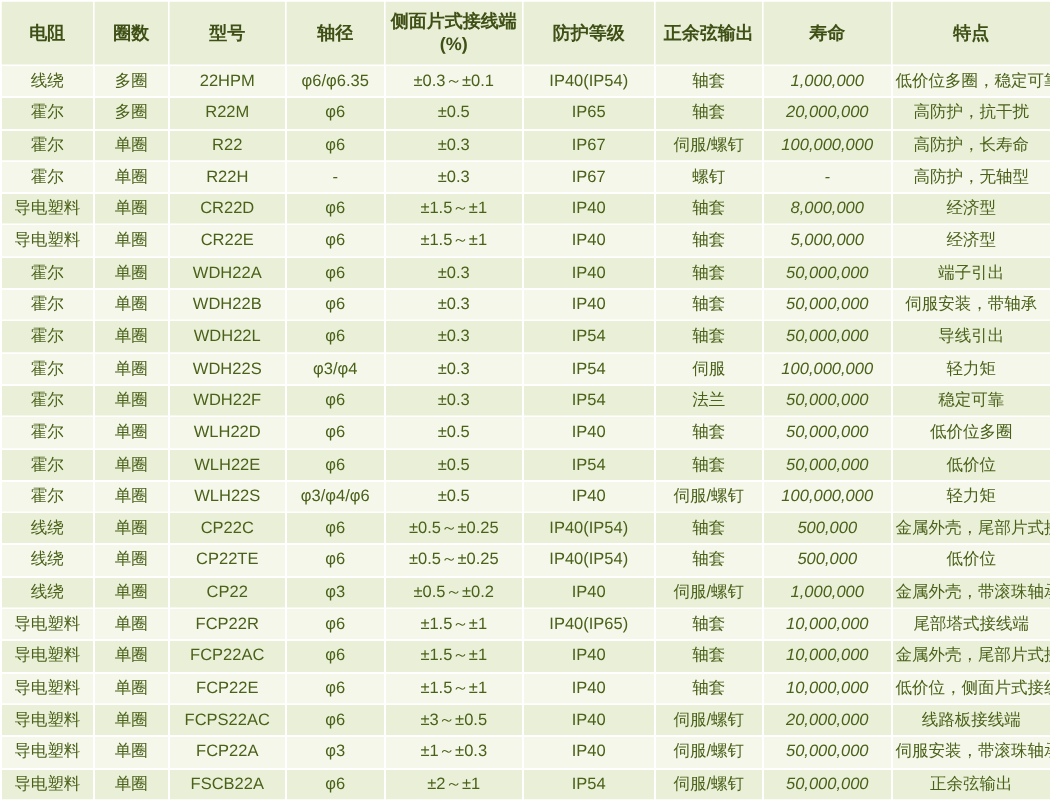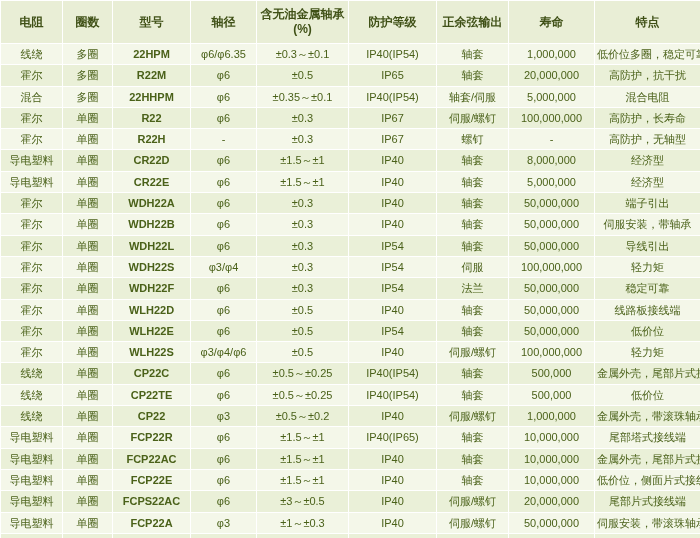--- a/index.html
+++ b/index.html
@@ -46,22 +46,22 @@
   }
   .col-0 { width: 62px; }
   .col-1 { width: 50px; }
   .col-2 { width: 78px; }
   .col-3 { width: 66px; }
   .col-4 { width: 92px; }
   .col-5 { width: 88px; }
   .col-6 { width: 72px; }
   .col-7 { width: 86px; }
   .col-8 { width: 106px; }
-  td.c-model { color: #6f8c2a; font-weight: bold; }
-  td.c-life { color: #7d6a1e; }
+  td.c-model { color: #6f8c2a; }
+  td.c-life { color: #7d6a1e; font-style: italic; }
   td.c-feature { color: #7a6a2b; }
 </style>
 </head>
 <body>
 
 <table class="spec-table">
   <colgroup>
     <col class="col-0">
       <col class="col-1">
       <col class="col-2">
@@ -72,21 +72,21 @@
       <col class="col-7">
       <col class="col-8">
   </colgroup>
   <thead>
     <tr>
       <th>电阻</th>
       <th>圈数</th>
       <th>型号</th>
       <th>轴径</th>
       <th>
-        <span>含无油金属轴承</span><br>
+        <span>侧面片式接线端</span><br>
         <span>(%)</span>
       </th>
       <th>防护等级</th>
       <th>正余弦输出</th>
       <th>寿命</th>
       <th>特点</th>
     </tr>
   </thead>
   <tbody id="table-body">
       <tr class="row-even">
@@ -104,31 +104,20 @@
         <td>霍尔</td>
         <td>多圈</td>
         <td class="c-model">R22M</td>
         <td>φ6</td>
         <td>±0.5</td>
         <td>IP65</td>
         <td>轴套</td>
         <td class="c-life">20,000,000</td>
         <td class="c-feature">高防护，抗干扰</td>
       </tr>
-      <tr class="row-even">
-        <td>混合</td>
-        <td>多圈</td>
-        <td class="c-model">22HHPM</td>
-        <td>φ6</td>
-        <td>±0.35～±0.1</td>
-        <td>IP40(IP54)</td>
-        <td>轴套/伺服</td>
-        <td class="c-life">5,000,000</td>
-        <td class="c-feature">混合电阻</td>
-      </tr>
       <tr class="row-odd">
         <td>霍尔</td>
         <td>单圈</td>
         <td class="c-model">R22</td>
         <td>φ6</td>
         <td>±0.3</td>
         <td>IP67</td>
         <td>伺服/螺钉</td>
         <td class="c-life">100,000,000</td>
         <td class="c-feature">高防护，长寿命</td>
@@ -223,21 +212,21 @@
       </tr>
       <tr class="row-even">
         <td>霍尔</td>
         <td>单圈</td>
         <td class="c-model">WLH22D</td>
         <td>φ6</td>
         <td>±0.5</td>
         <td>IP40</td>
         <td>轴套</td>
         <td class="c-life">50,000,000</td>
-        <td class="c-feature">线路板接线端</td>
+        <td class="c-feature">低价位多圈</td>
       </tr>
       <tr class="row-odd">
         <td>霍尔</td>
         <td>单圈</td>
         <td class="c-model">WLH22E</td>
         <td>φ6</td>
         <td>±0.5</td>
         <td>IP54</td>
         <td>轴套</td>
         <td class="c-life">50,000,000</td>
@@ -322,21 +311,21 @@
       </tr>
       <tr class="row-odd">
         <td>导电塑料</td>
         <td>单圈</td>
         <td class="c-model">FCPS22AC</td>
         <td>φ6</td>
         <td>±3～±0.5</td>
         <td>IP40</td>
         <td>伺服/螺钉</td>
         <td class="c-life">20,000,000</td>
-        <td class="c-feature">尾部片式接线端</td>
+        <td class="c-feature">线路板接线端</td>
       </tr>
       <tr class="row-even">
         <td>导电塑料</td>
         <td>单圈</td>
         <td class="c-model">FCP22A</td>
         <td>φ3</td>
         <td>±1～±0.3</td>
         <td>IP40</td>
         <td>伺服/螺钉</td>
         <td class="c-life">50,000,000</td>

